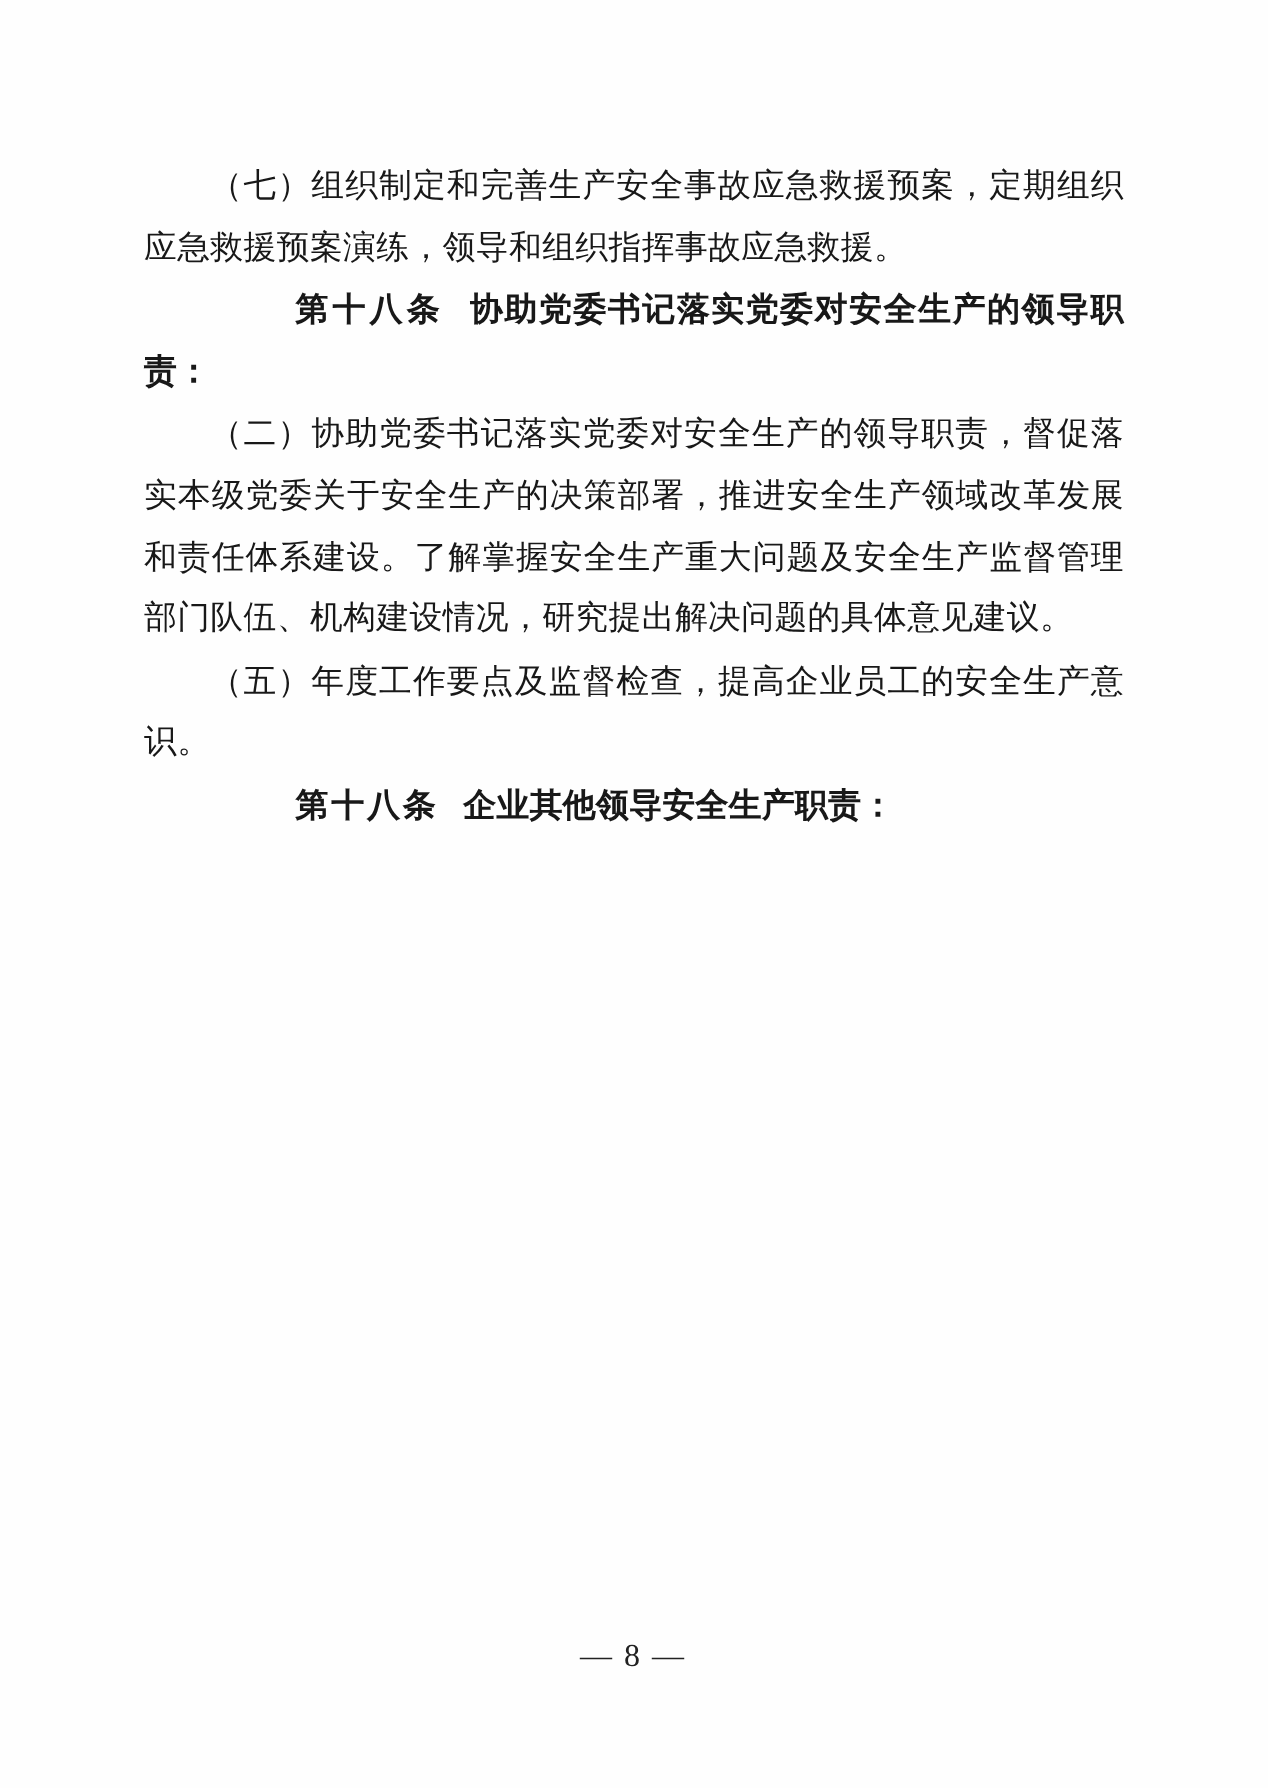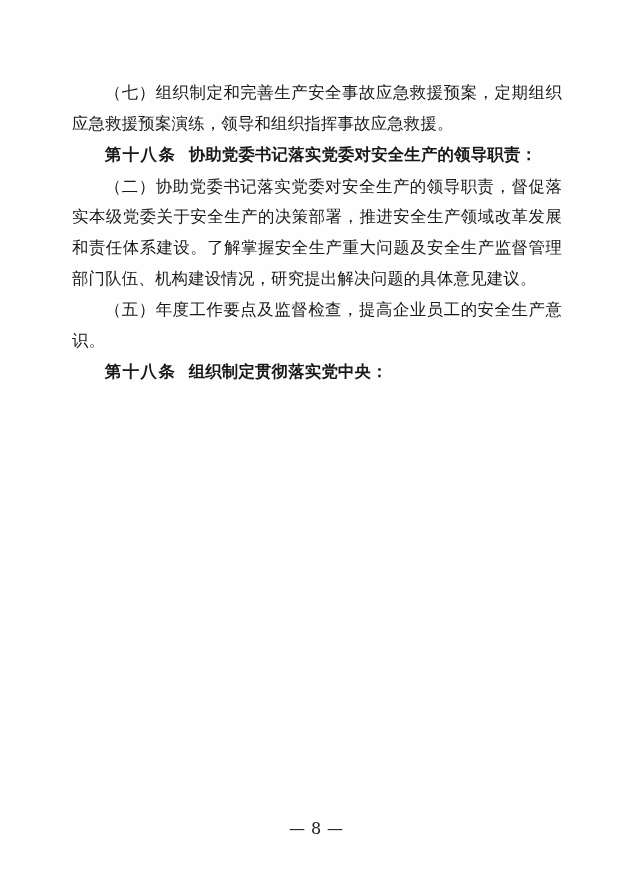--- a/index.html
+++ b/index.html
@@ -14,20 +14,21 @@
     color: #1a1a1a;
     overflow: hidden;
   }
   .page {
     position: relative;
     width: 634px;
     height: 894px;
     background: #fefefe;
     box-sizing: border-box;
     padding: 78px 72px 0 72px;
+    font-family: Liberation Serif, serif;
   }
   .content {
     width: 490px;
   }
   p {
     margin: 0 0 1px 0;
     font-size: 16.4px;
     line-height: 30.6px;
     letter-spacing: 0.2px;
     text-align: justify;
@@ -36,20 +37,21 @@
   }
   p.indent {
     text-indent: 2em;
   }
   p.article {
     text-indent: 2em;
   }
   .article-title {
     font-weight: bold;
     letter-spacing: 1.5px;
+    margin-left: 43px;
   }
   .article-sep {
     display: inline-block;
     width: 0.75em;
   }
   .article-body {
     font-weight: bold;
   }
   .footer {
     position: absolute;
@@ -79,21 +81,21 @@
     </p>
 
 
     <p class="indent">（二）协助党委书记落实党委对安全生产的领导职责，督促落实本级党委关于安全生产的决策部署，推进安全生产领域改革发展和责任体系建设。了解掌握安全生产重大问题及安全生产监督管理部门队伍、机构建设情况，研究提出解决问题的具体意见建议。</p>
 
 
 
     <p class="indent">（五）年度工作要点及监督检查，提高企业员工的安全生产意识。</p>
 
     <p class="article">
-      <span class="article-title">第十八条</span><span class="article-sep"></span><span class="article-body">组织制定贯彻落实党中央：</span>
+      <span class="article-title">第十八条</span><span class="article-sep"></span><span class="article-body">企业其他领导安全生产职责：</span>
     </p>
 
 
   </div>
 
   <div class="footer">
     <span class="pagenum-dash">—</span><span>8</span><span class="pagenum-dash">—</span>
   </div>
 </div>
 

